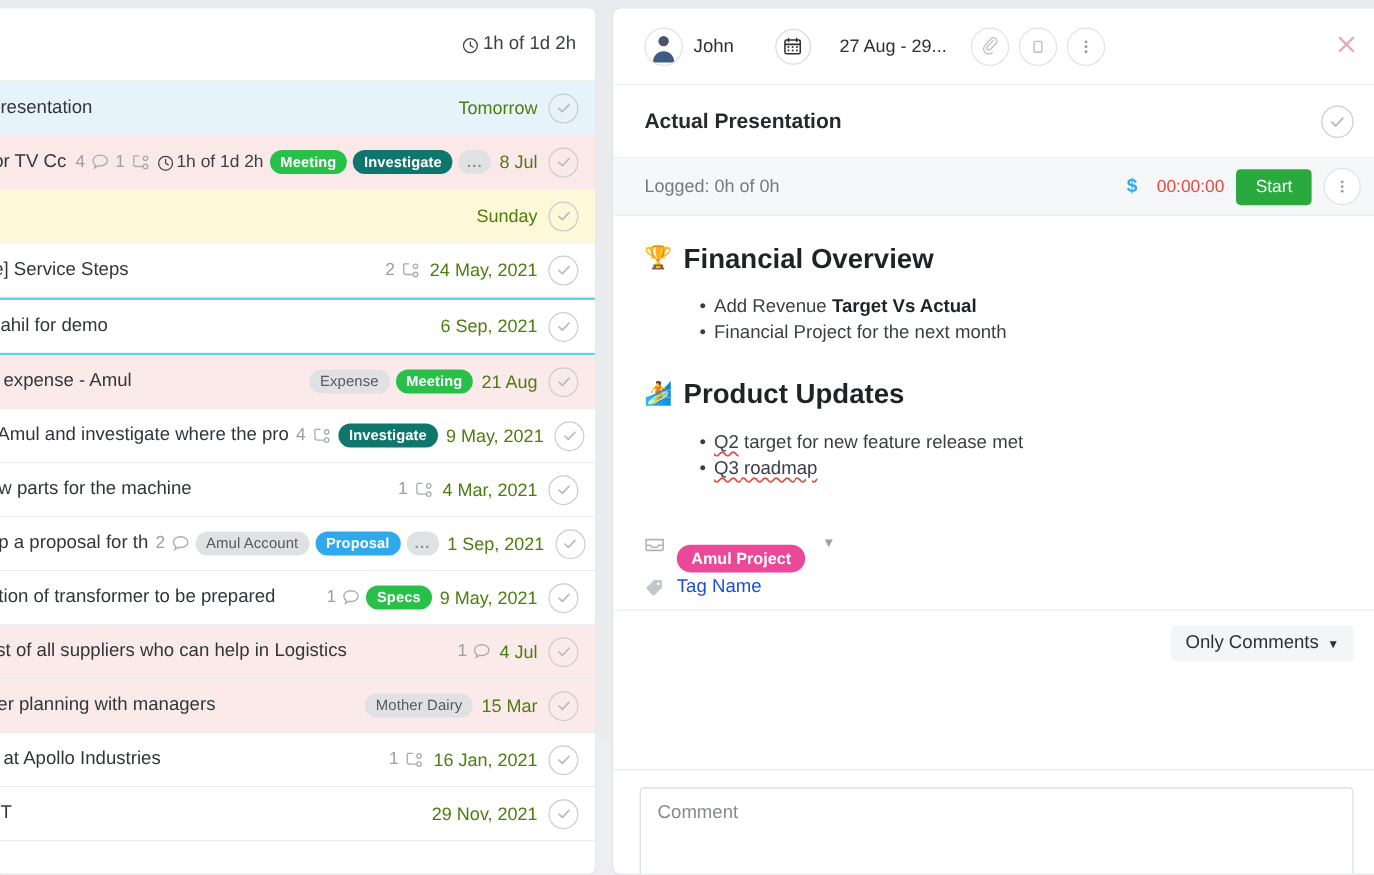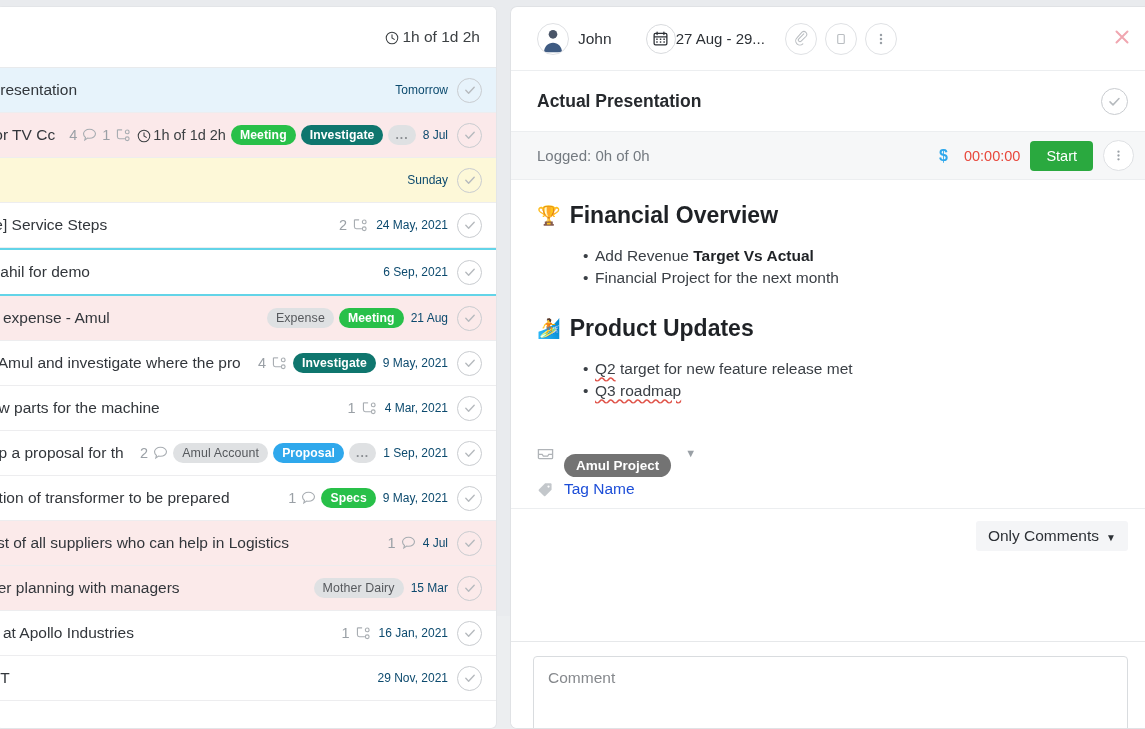--- a/index.html
+++ b/index.html
@@ -74,21 +74,21 @@
     height: 20px; padding: 0 9px;
     border-radius: 10px;
     font-size: 12.2px; font-weight: bold;
     color: #fff; letter-spacing: .1px;
   }
   .pill.green   { background: #28c049; }
   .pill.orange  { background: #0f766e; }
   .pill.blue    { background: #2fa8ec; }
   .pill.grey    { background: #dfe1e3; color: #56595d; font-weight: normal; font-size: 12.4px; }
   .pill.dots    { background: #dfe1e3; color: #8a8d91; padding: 0 7px; letter-spacing: 1px; font-weight: bold; }
-  .t-date { font-size: 12px; color: #0c4a6e; margin-left: 2px; }
+  .t-date { font-size: 15px; color: #4d7c0f; margin-left: 2px; }
   .t-check {
     width: 25px; height: 25px; border-radius: 50%;
     border: 1px solid #c9ccd0;
     display: flex; align-items: center; justify-content: center;
     margin-left: 9px; flex: 0 0 auto; background: transparent;
   }
   .t-check svg { display: block; }
 
   
   .detail-panel {
@@ -112,21 +112,21 @@
     display: flex; align-items: center; justify-content: center;
     overflow: hidden; flex: 0 0 auto;
   }
   .assignee-name { font-size: 15.5px; color: #2d3136; margin-left: 9px; }
   .cal-btn {
     width: 30px; height: 30px; border-radius: 50%;
     border: 1px solid #d9dbde; background: #fff;
     display:flex; align-items:center; justify-content:center;
     margin-left: 34px; flex: 0 0 auto;
   }
-  .date-range { font-size: 15px; color: #2d3136; margin-left: 0; }
+  .date-range { font-size: 15px; color: #2d3136; margin-left: 24px; }
   .round-btn {
     width: 32px; height: 32px; border-radius: 50%;
     border: 1px solid #e0e2e5; background: #fff;
     display:flex; align-items:center; justify-content:center;
     margin-left: 8px; flex: 0 0 auto;
   }
   .close-x {
     position: absolute; right: 18px; top: 20px;
     width: 20px; height: 20px; cursor: pointer;
   }
@@ -182,21 +182,21 @@
     content: "•"; position: absolute; left: 0; color: #3a3f45;
   }
   .bullets li b { color: #1f2226; }
   .spell { text-decoration: underline; text-decoration-style: wavy;
            text-decoration-color: #e0544a; text-underline-offset: 2px; }
 
   .d-tags { padding: 8px 26px 0 26px; }
   .tag-line { display: flex; align-items: center; height: 34px; }
   .inbox-ico { width: 17px; height: 16px; margin-right: 10px; flex:0 0 auto; }
   .proj-pill {
-    background: #737373; color: #fff; font-weight: bold;
+    background: #ec4899; color: #fff; font-weight: bold;
     font-size: 13.5px; border-radius: 12px; padding: 4px 12px; margin-top: 24px;
   }
   .caret { margin-left: 14px; color: #9aa0a6; font-size: 11px; }
   .tagname-line { display:flex; align-items:center; height: 38px; }
   .tag-ico { width: 17px; height: 16px; margin-right: 10px; flex:0 0 auto; }
   .tag-placeholder { font-size: 15.5px; color: #1d4ed8; }
 
   .d-filter {
     border-top: 1px solid #eceef0;
     height: 72px; display: flex; align-items: flex-start;

